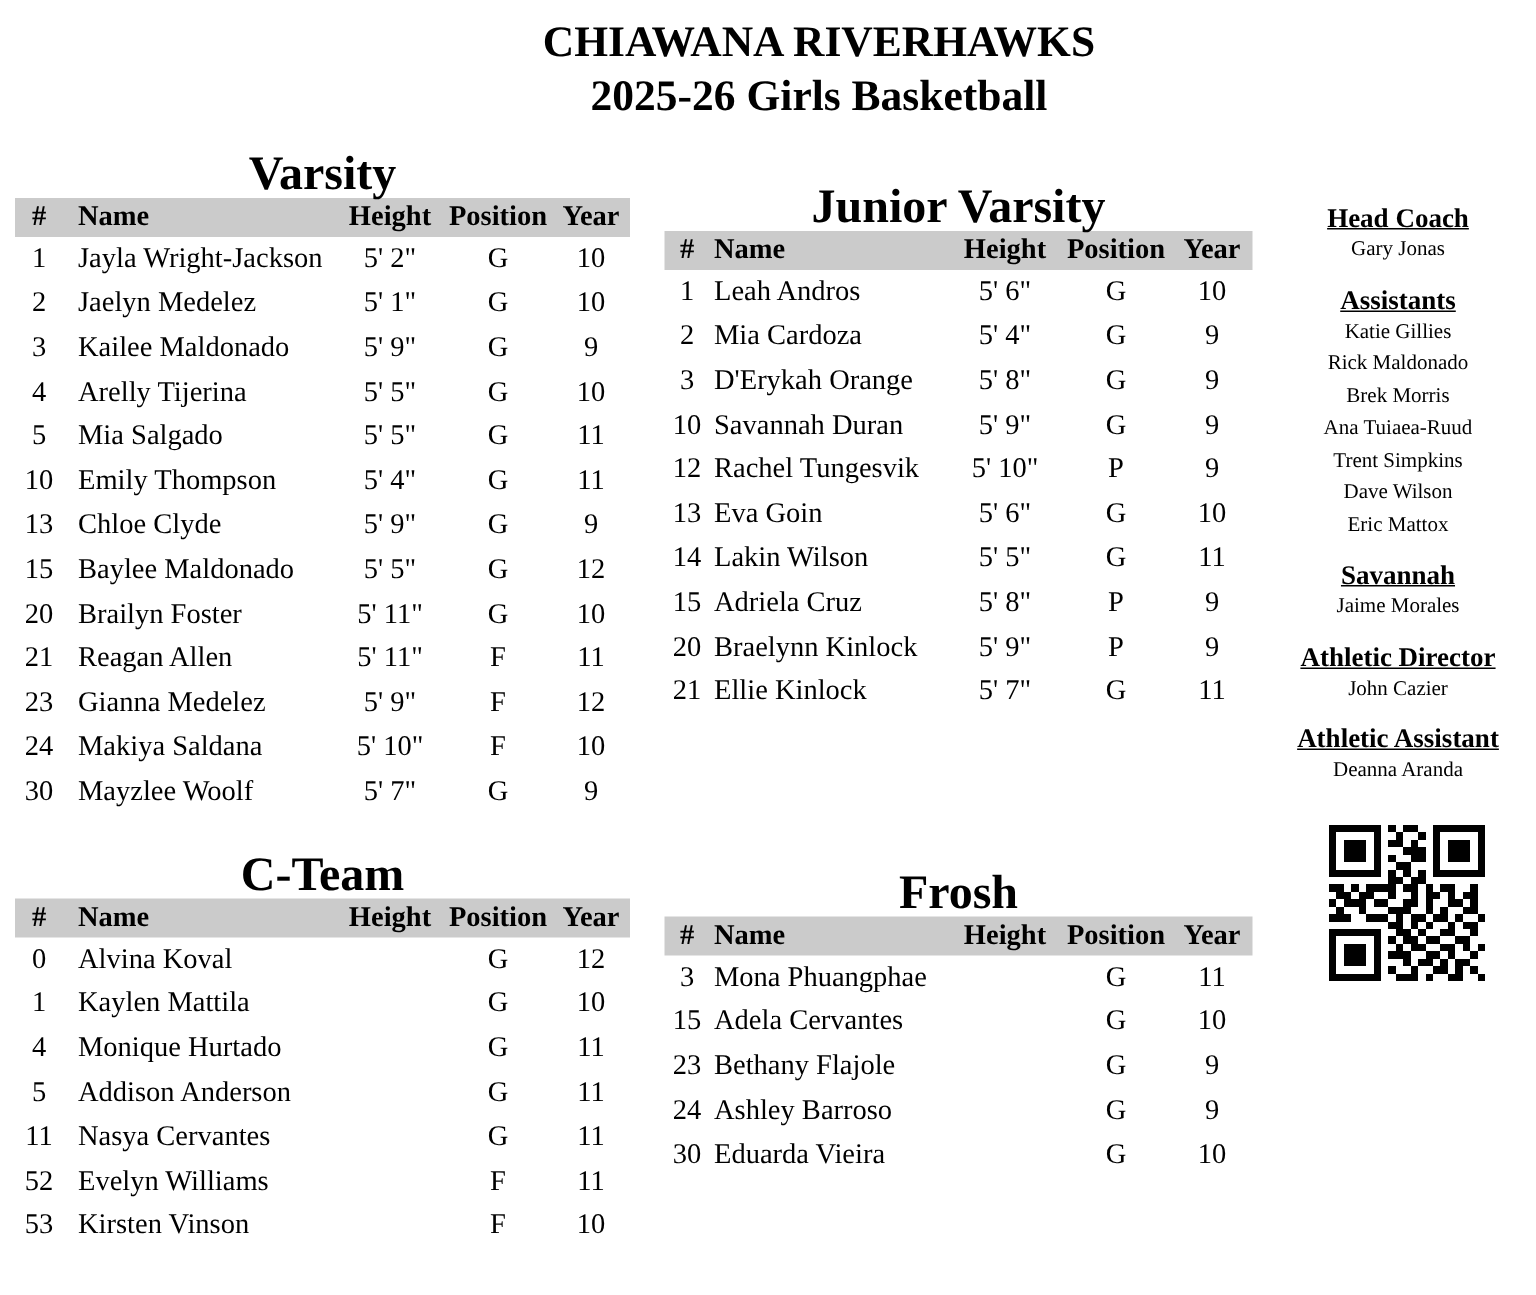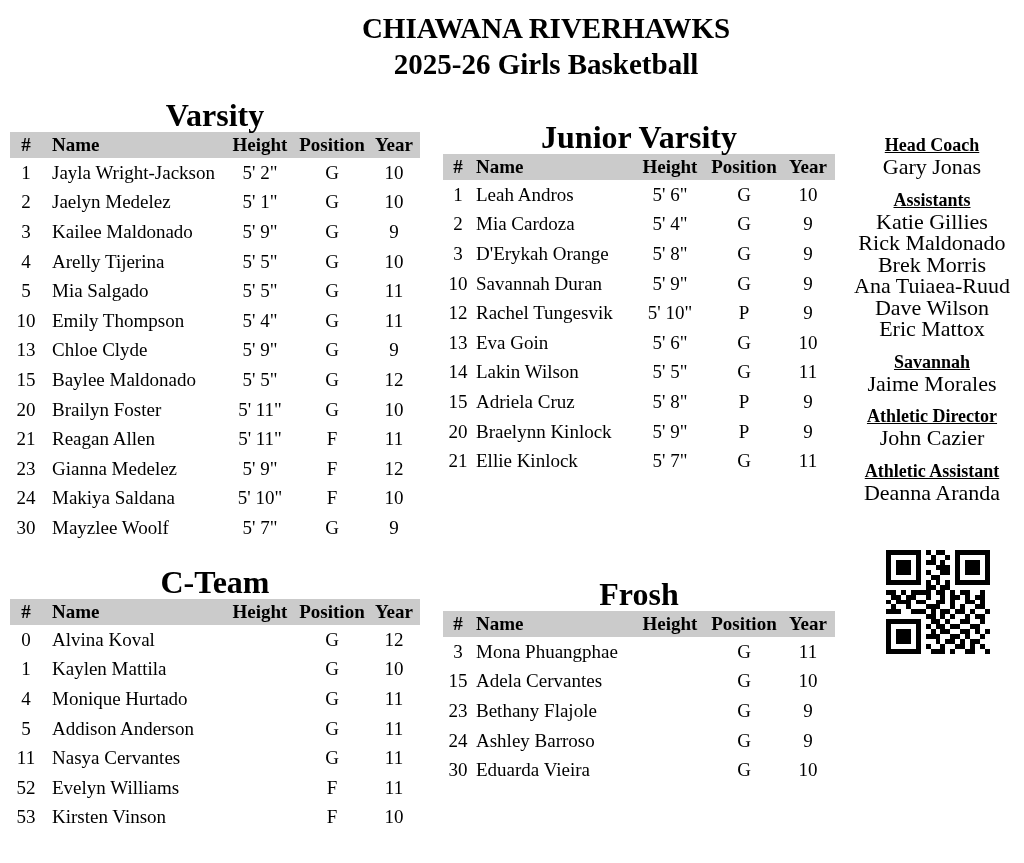--- a/index.html
+++ b/index.html
@@ -51,21 +51,21 @@
   }
   .staff-heading {
     font-weight: bold;
     text-decoration: underline;
     font-size: 18px;
     line-height: 22px;
     margin-top: 11px;
     white-space: nowrap;
   }
   .staff-heading:first-child { margin-top: 0; }
-  .staff-name { font-size: 22px; line-height: 21.5px; white-space: nowrap; }
+  .staff-name { font-size: 14px; line-height: 21.5px; white-space: nowrap; }
   .qr {
     position: absolute;
     left: 886px; top: 550px;
     width: 104px; height: 104px;
   }
   .qr svg { display: block; }
 </style>
 </head>
 <body>
 
@@ -374,20 +374,21 @@
   </div>
 
   <div class="staff-panel">
       <div class="staff-heading">Head Coach</div>
       <div class="staff-name">Gary Jonas</div>
       <div class="staff-heading">Assistants</div>
       <div class="staff-name">Katie Gillies</div>
       <div class="staff-name">Rick Maldonado</div>
       <div class="staff-name">Brek Morris</div>
       <div class="staff-name">Ana Tuiaea-Ruud</div>
+      <div class="staff-name">Trent Simpkins</div>
       <div class="staff-name">Dave Wilson</div>
       <div class="staff-name">Eric Mattox</div>
       <div class="staff-heading">Savannah</div>
       <div class="staff-name">Jaime Morales</div>
       <div class="staff-heading">Athletic Director</div>
       <div class="staff-name">John Cazier</div>
       <div class="staff-heading">Athletic Assistant</div>
       <div class="staff-name">Deanna Aranda</div>
     </div>
 

